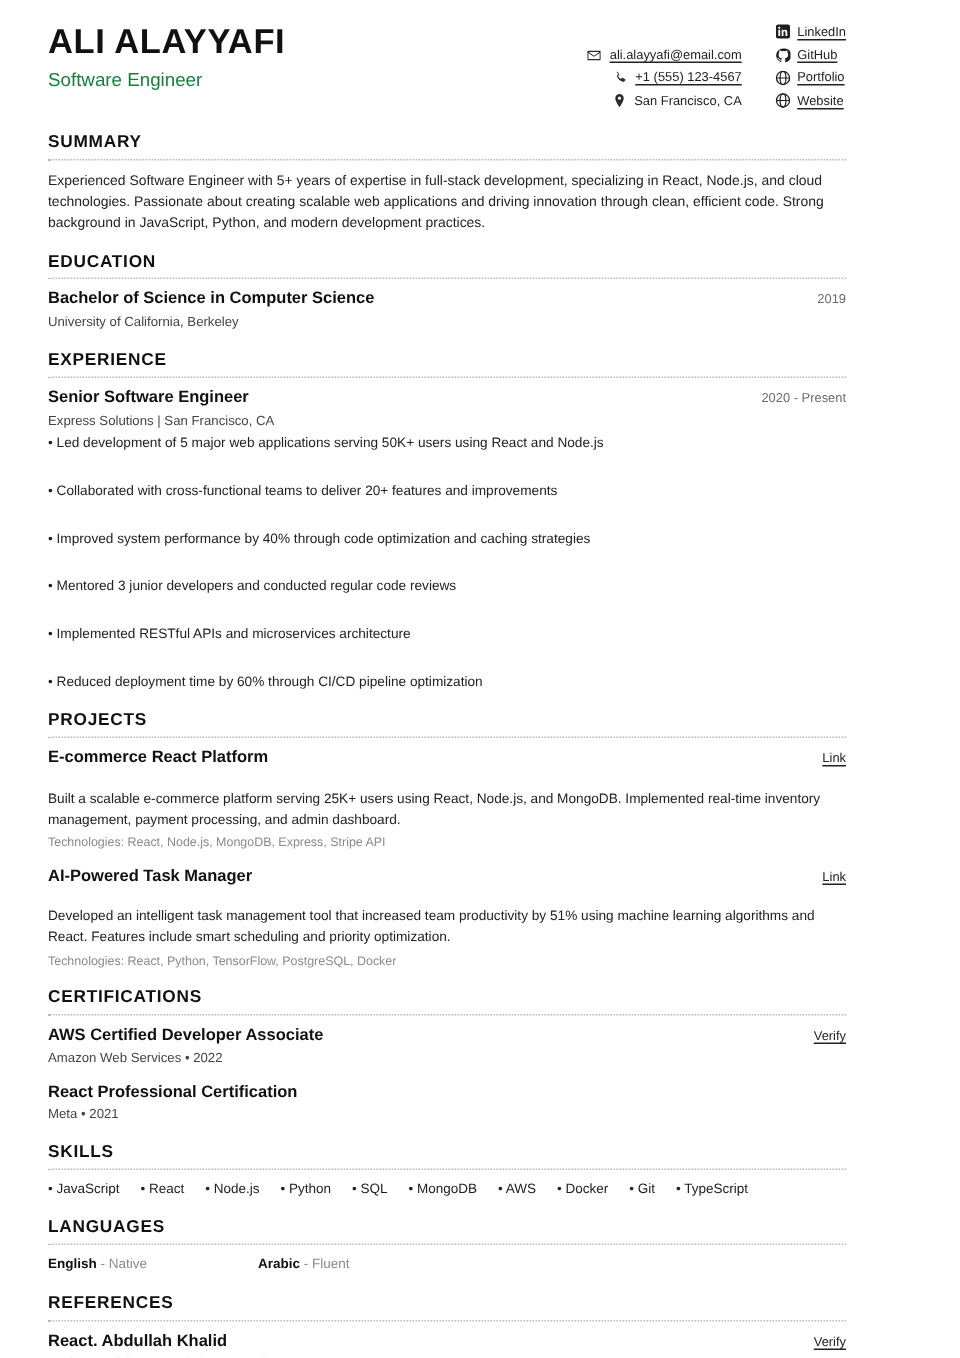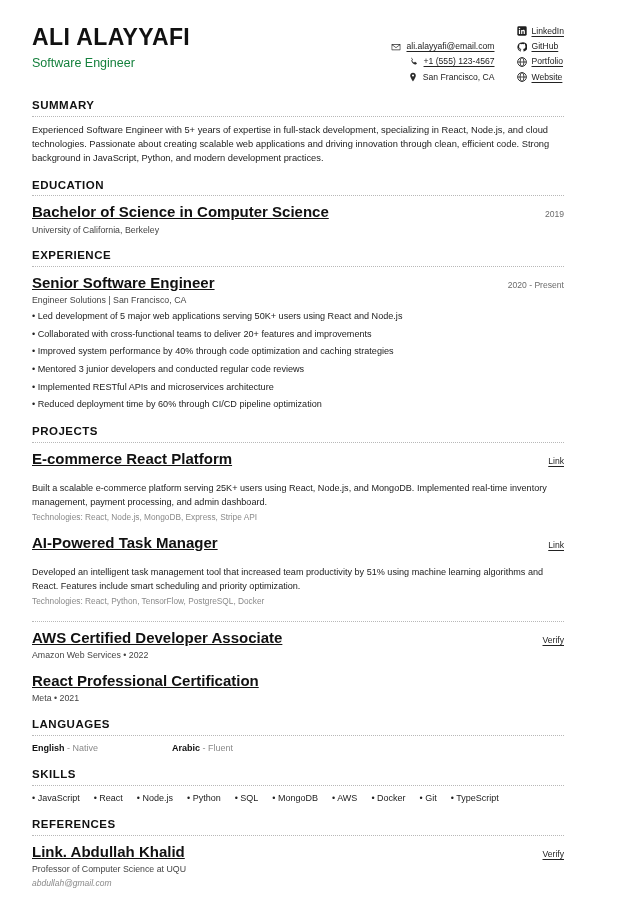--- a/index.html
+++ b/index.html
@@ -14,21 +14,21 @@
     color: #1a1a1a;
     -webkit-font-smoothing: antialiased;
   }
 
   .page {
     position: relative;
     width: 592px;
     height: 905px;
     background: #ffffff;
     box-sizing: border-box;
-    padding: 14px 28px 0 32px;
+    padding: 4px 28px 0 32px;
     overflow: hidden;
   }
 
   
   .header {
     display: flex;
     justify-content: space-between;
     align-items: flex-start;
     padding-top: 8px;
   }
@@ -113,25 +113,24 @@
   
   .entry { margin-top: 0; }
   .entry + .entry { margin-top: 9px; }
   .entry-head {
     display: flex;
     justify-content: space-between;
     align-items: baseline;
     gap: 10px;
   }
   .entry-title {
-    font-size: 15px;
+    font-size: 11px;
     font-weight: bold;
     color: #111111;
     line-height: 1.35;
-    text-decoration: underline;
   }
   .entry-meta {
     font-size: 8.6px;
     color: #6b6b6b;
     white-space: nowrap;
     line-height: 1.35;
   }
   .entry-sub {
     font-size: 8.8px;
     color: #444444;
@@ -143,21 +142,21 @@
     color: #222222;
     text-decoration: underline;
     text-underline-offset: 1.5px;
     white-space: nowrap;
   }
 
   .bullets {
     margin-top: 3px;
     display: flex;
     flex-direction: column;
-    gap: 4px;
+    gap: 18px;
   }
   .bullet {
     font-size: 9.1px;
     color: #222222;
     line-height: 1.5;
   }
 
   .proj-desc {
     font-size: 9.1px;
     color: #222222;
@@ -325,21 +324,21 @@
 
   <div class="section">
     <div class="sec-title">EXPERIENCE</div>
     <div class="sec-rule"></div>
     <div class="sec-body">
       <div class="entry">
         <div class="entry-head">
           <span class="entry-title">Senior Software Engineer</span>
           <span class="entry-meta">2020 - Present</span>
         </div>
-        <div class="entry-sub">Engineer Solutions | San Francisco, CA</div>
+        <div class="entry-sub">Express Solutions | San Francisco, CA</div>
         <div class="bullets">
           <div class="bullet">• Led development of 5 major web applications serving 50K+ users using React and Node.js</div>
           <div class="bullet">• Collaborated with cross-functional teams to deliver 20+ features and improvements</div>
           <div class="bullet">• Improved system performance by 40% through code optimization and caching strategies</div>
           <div class="bullet">• Mentored 3 junior developers and conducted regular code reviews</div>
           <div class="bullet">• Implemented RESTful APIs and microservices architecture</div>
           <div class="bullet">• Reduced deployment time by 60% through CI/CD pipeline optimization</div>
         </div>
       </div>
     </div>
@@ -364,54 +363,38 @@
           <span class="entry-title">AI-Powered Task Manager</span>
           <span class="entry-link">Link</span>
         </div>
         <div class="proj-desc">Developed an intelligent task management tool that increased team productivity by 51% using machine learning algorithms and React. Features include smart scheduling and priority optimization.</div>
         <div class="proj-tech">Technologies: React, Python, TensorFlow, PostgreSQL, Docker</div>
       </div>
     </div>
   </div>
 
   <div class="section">
+    <div class="sec-title">CERTIFICATIONS</div>
     <div class="sec-rule"></div>
     <div class="sec-body">
 
       <div class="entry">
         <div class="entry-head">
           <span class="entry-title">AWS Certified Developer Associate</span>
           <span class="entry-link">Verify</span>
         </div>
         <div class="entry-sub">Amazon Web Services • 2022</div>
       </div>
 
       <div class="entry">
         <div class="entry-head">
           <span class="entry-title">React Professional Certification</span>
           <span class="entry-link"></span>
         </div>
         <div class="entry-sub">Meta • 2021</div>
-      </div>
-    </div>
-  </div>
-
-  <div class="section">
-    <div class="sec-title">LANGUAGES</div>
-    <div class="sec-rule"></div>
-    <div class="sec-body">
-      <div class="langs-row">
-        <span class="lang">
-          <span class="lang-name">English</span>
-          <span class="lang-level">- Native</span>
-        </span>
-        <span class="lang">
-          <span class="lang-name">Arabic</span>
-          <span class="lang-level">- Fluent</span>
-        </span>
       </div>
     </div>
   </div>
 
   <div class="section">
     <div class="sec-title">SKILLS</div>
     <div class="sec-rule"></div>
     <div class="sec-body">
       <div class="skills-row">
         <span class="skill">• JavaScript</span>
@@ -422,26 +405,43 @@
         <span class="skill">• MongoDB</span>
         <span class="skill">• AWS</span>
         <span class="skill">• Docker</span>
         <span class="skill">• Git</span>
         <span class="skill">• TypeScript</span>
       </div>
     </div>
   </div>
 
   <div class="section">
+    <div class="sec-title">LANGUAGES</div>
+    <div class="sec-rule"></div>
+    <div class="sec-body">
+      <div class="langs-row">
+        <span class="lang">
+          <span class="lang-name">English</span>
+          <span class="lang-level">- Native</span>
+        </span>
+        <span class="lang">
+          <span class="lang-name">Arabic</span>
+          <span class="lang-level">- Fluent</span>
+        </span>
+      </div>
+    </div>
+  </div>
+
+  <div class="section">
     <div class="sec-title">REFERENCES</div>
     <div class="sec-rule"></div>
     <div class="sec-body">
       <div class="entry">
         <div class="entry-head">
-          <span class="entry-title">Link. Abdullah Khalid</span>
+          <span class="entry-title">React. Abdullah Khalid</span>
           <span class="entry-link">Verify</span>
         </div>
         <div class="entry-sub">Professor of Computer Science at UQU</div>
         <div class="ref-email">abdullah@gmail.com</div>
       </div>
     </div>
   </div>
 
 </div>
 

